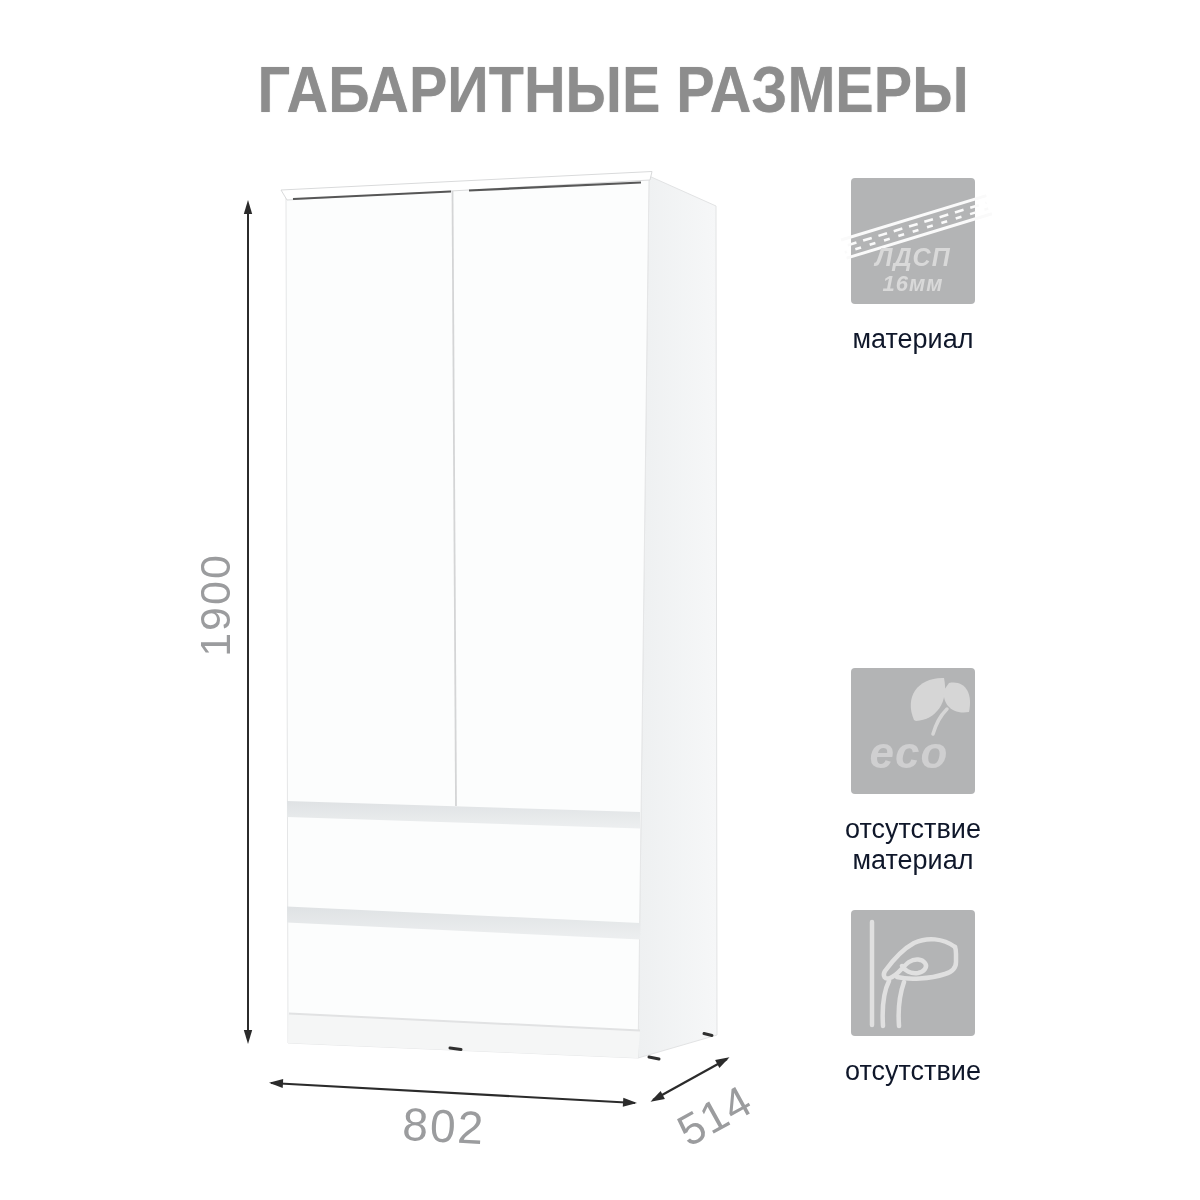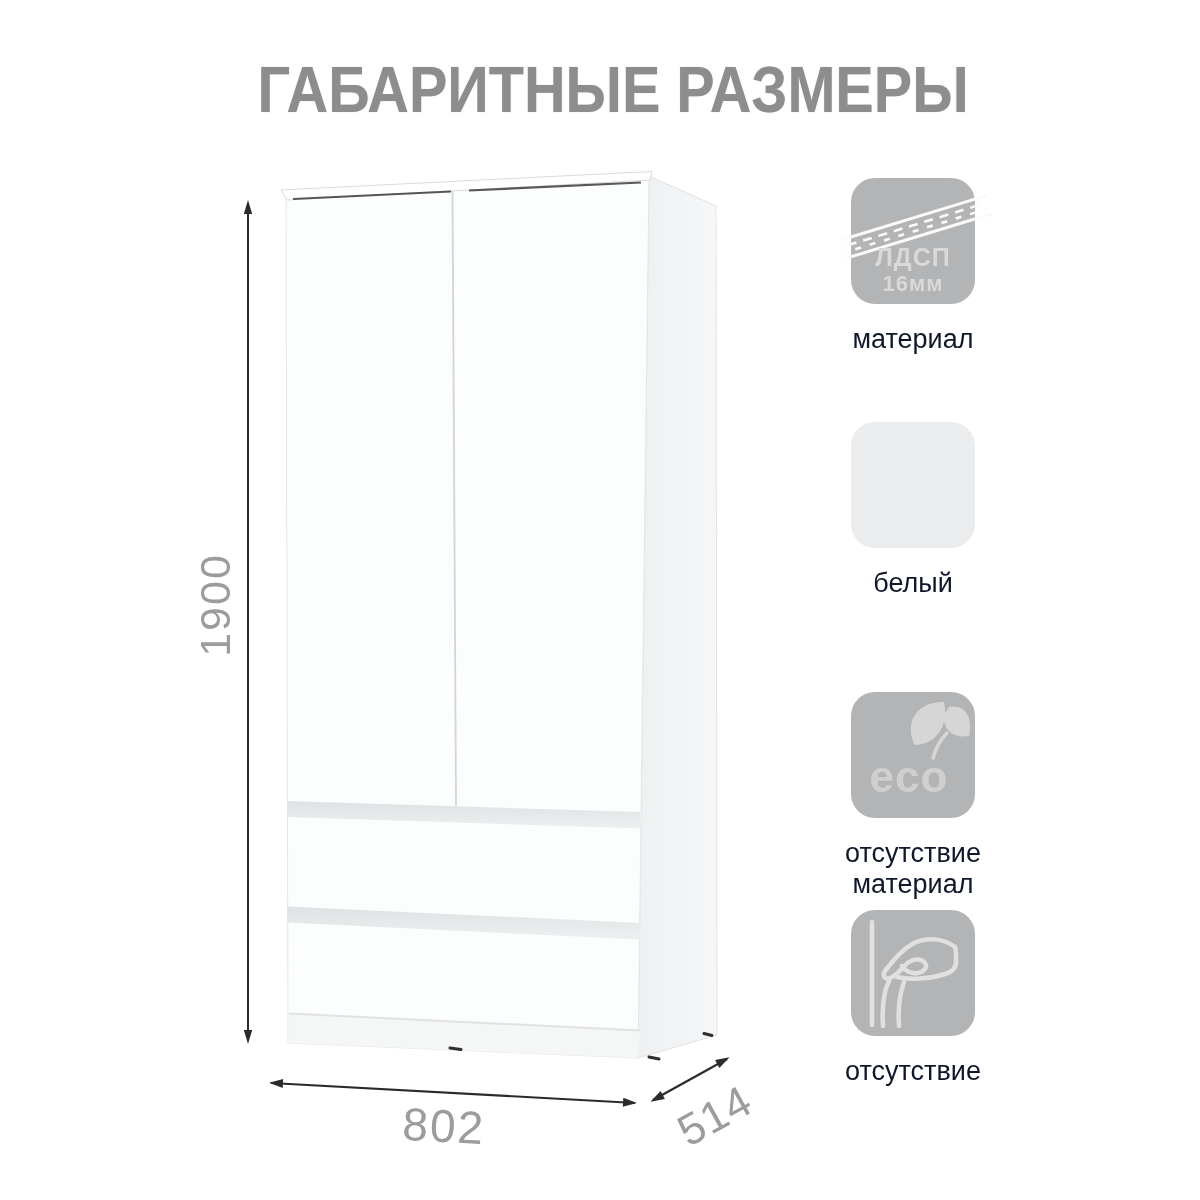--- a/index.html
+++ b/index.html
@@ -12,21 +12,21 @@
     letter-spacing:0px;color:#8d8d8d;transform:scaleX(0.9);white-space:nowrap;
     text-shadow:0 0 1px rgba(141,141,141,.6);}
 
   
   .diagram{position:absolute;left:0;top:0;width:760px;height:1200px;}
   .dim-label{fill:#9b9c9e;font-weight:400;}
 
   
   .features{position:absolute;left:798px;top:0;width:230px;height:1200px;}
   .feature{position:absolute;left:0;width:230px;text-align:center;}
-  .icon-box{position:relative;width:124px;height:126px;margin:0 auto;border-radius:24px;}
+  .icon-box{position:relative;width:124px;height:126px;margin:0 auto;border-radius:4px;font-style:italic;}
   .icon-gray{background:#b3b4b5;}
   .icon-swatch{background:#ebeced;}
   .icon-box svg{position:absolute;left:0;top:0;overflow:visible;}
   .feature-label{margin-top:20px;font-size:27px;line-height:31px;font-weight:500;color:#0f172a;}
   .feature-label span{display:block;}
   .icon-word{fill:#d9d9d9;font-weight:700;}
 </style>
 </head>
 <body>
 
@@ -107,29 +107,22 @@
           <text class="icon-word" x="62" y="88" text-anchor="middle" font-size="25" letter-spacing="1">ЛДСП</text>
           <text class="icon-word" x="62" y="113" text-anchor="middle" font-size="22" letter-spacing="1">16мм</text>
         </svg>
       </div>
       <div class="feature-label">
         <span>материал</span>
         <span></span>
       </div>
     </div>
 
-    <div class="feature" style="top:422px">
-      <div class="icon-box icon-swatch"></div>
-      <div class="feature-label">
-        <span>белый</span>
-        <span></span>
-      </div>
-    </div>
 
-    <div class="feature" style="top:692px">
+    <div class="feature" style="top:668px">
       <div class="icon-box icon-gray">
         <svg width="124" height="126" viewBox="0 0 124 126">
           <path d="M63,52 C53,29 67,9 93,10 C98,34 85,52 65,53 Z" fill="#d6d6d6"></path>
           <path d="M98,15 C114,12 122,25 118,44 C101,47 91,36 93,22 Z" fill="#d6d6d6"></path>
           <path d="M82,66 C85,56 88,49 96,41" stroke="#d6d6d6" stroke-width="3.5" fill="none" stroke-linecap="round"></path>
           <text x="58" y="100" text-anchor="middle" font-size="44" font-weight="700" fill="#cfcfd0" letter-spacing="1">eco</text>
         </svg>
       </div>
       <div class="feature-label">
         <span>отсутствие</span>

